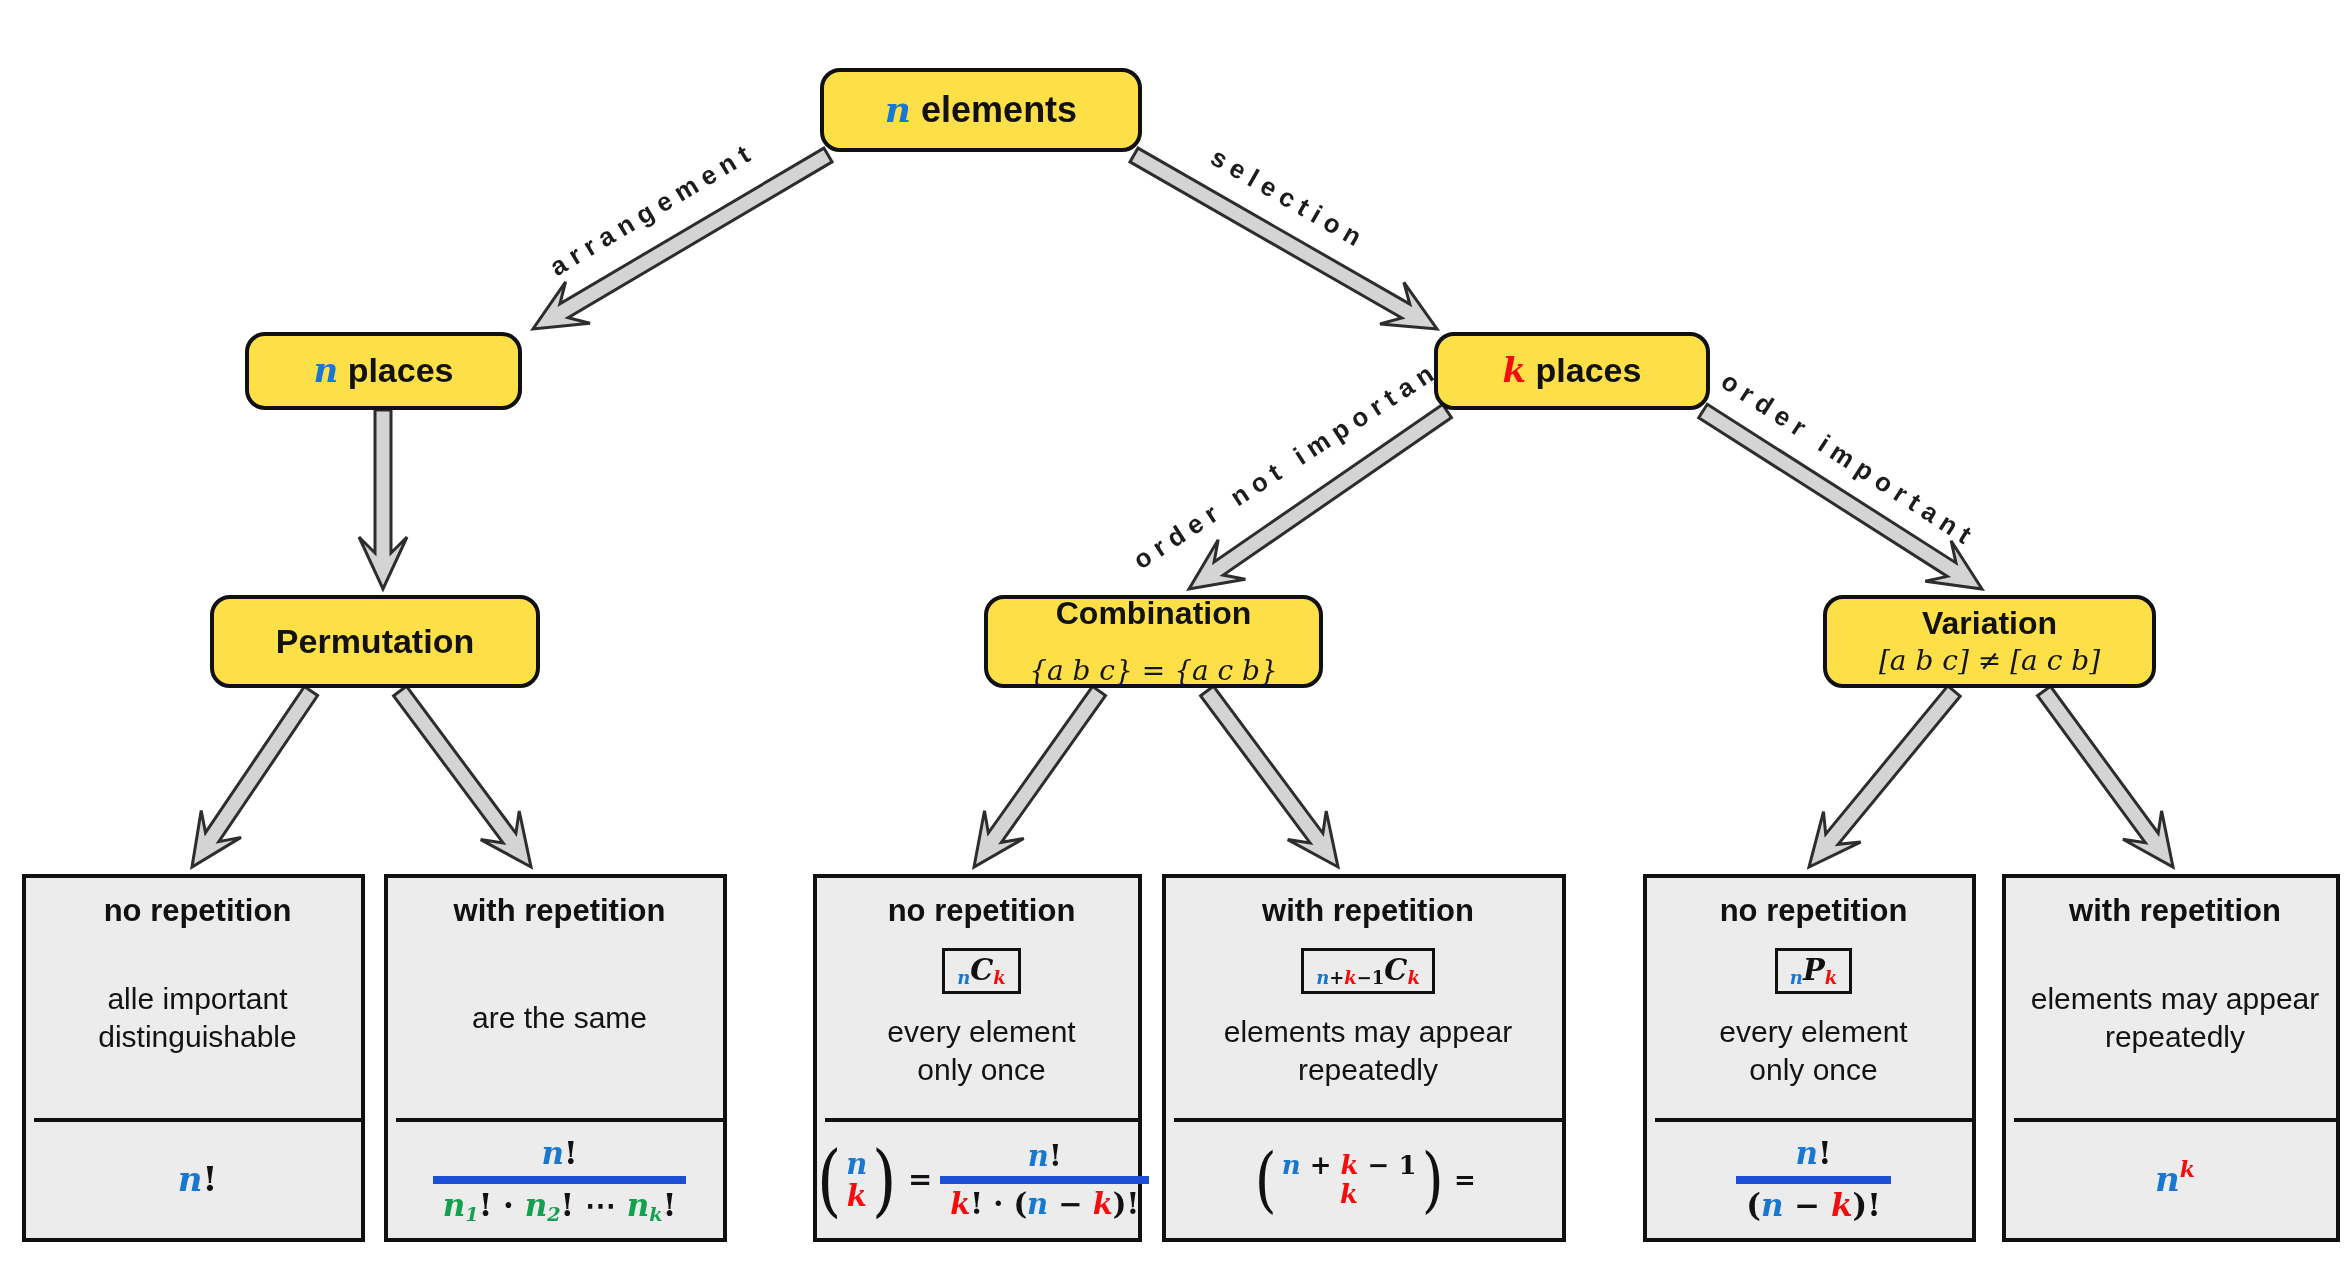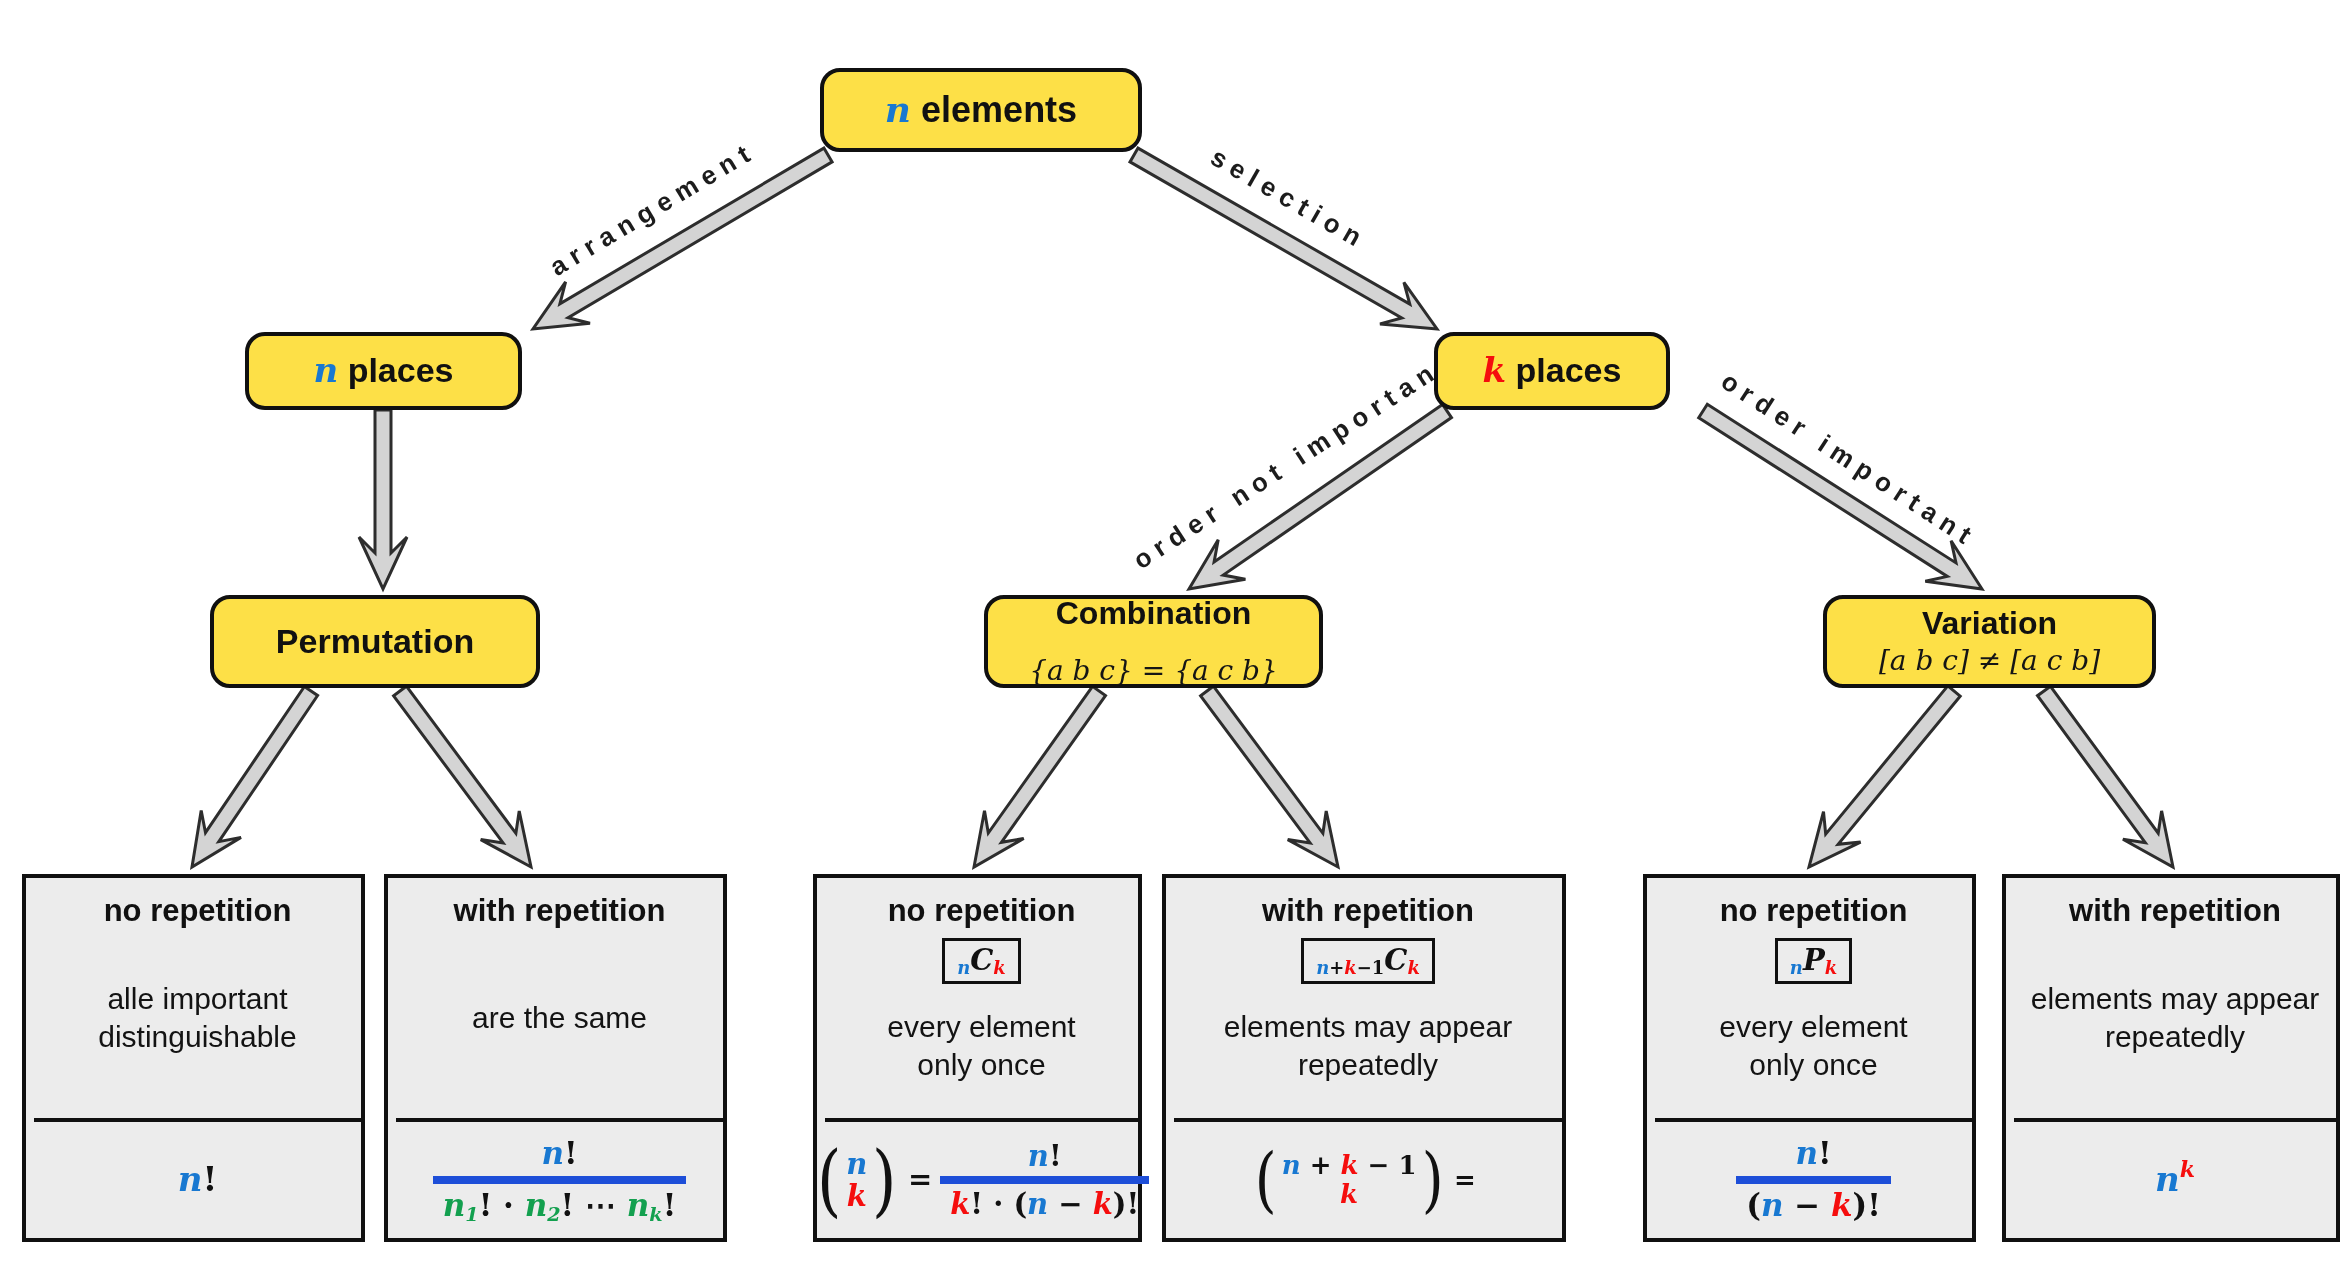--- a/index.html
+++ b/index.html
@@ -32,21 +32,21 @@
     background:#ececec;border:4px solid #101010;
     display:flex;flex-direction:column;padding-left:8px;
   }
   .leaf-top{
     flex:1 1 auto;border-bottom:4px solid #101010;
     display:flex;flex-direction:column;align-items:center;
     padding:16px 8px 10px;box-sizing:border-box;min-height:0;
   }
   .leaf-title{font-size:31px;font-weight:bold;line-height:1.1;}
   .sym-badge{
-    margin-top:10px;border:3px solid #101010;background:#ececec;
+    margin-top:20px;border:3px solid #101010;background:#ececec;
     padding:1px 12px 3px;font-size:29px;line-height:1.25;white-space:nowrap;
   }
   .desc-wrap{
     flex:1 1 auto;display:flex;flex-direction:column;justify-content:center;
     align-items:center;text-align:center;
   }
   .leaf-desc{font-size:30px;line-height:1.28;color:#131313;white-space:nowrap;}
   .leaf-bottom{
     height:116px;flex:0 0 auto;display:flex;align-items:center;justify-content:center;
   }
@@ -113,21 +113,21 @@
 <div class="edge-label lbl-order-imp">order important</div>
 
 <div class="node" style="left:820px;top:68px;width:322px;height:84px;">
   <div class="node-title" style="font-size:36px;"><span class="sp m-blue">n</span><span class="sp t-bold"> elements</span></div>
 </div>
 
 <div class="node" style="left:245px;top:332px;width:277px;height:78px;">
   <div class="node-title"><span class="sp m-blue">n</span><span class="sp t-bold"> places</span></div>
 </div>
 
-<div class="node" style="left:1434px;top:332px;width:236px;height:78px;">
+<div class="node" style="left:1434px;top:332px;width:276px;height:78px;">
   <div class="node-title"><span class="sp m-red">k</span><span class="sp t-bold"> places</span></div>
 </div>
 
 <div class="node" style="left:210px;top:595px;width:330px;height:93px;">
   <div class="node-title">Permutation</div>
 </div>
 
 <div class="node" style="left:984px;top:595px;width:339px;height:93px;gap:20px;">
   <div class="node-title" style="font-size:32px;">Combination</div>
   <div class="node-sub">{a b c} = {a c b}</div>

